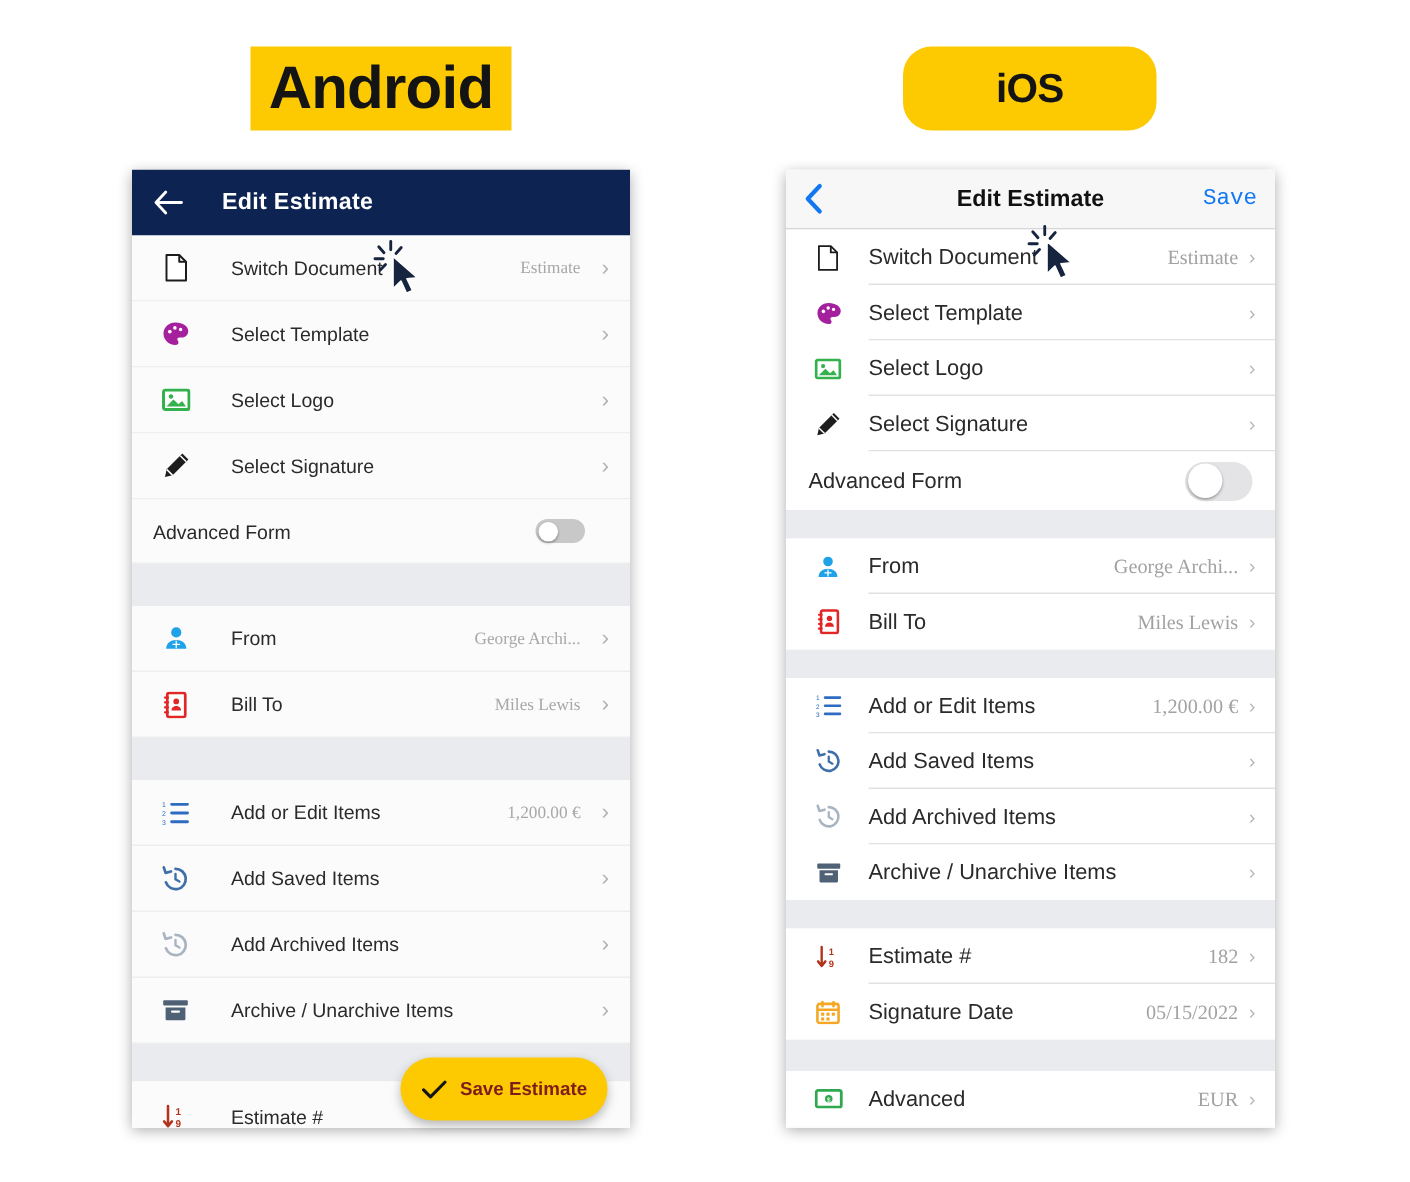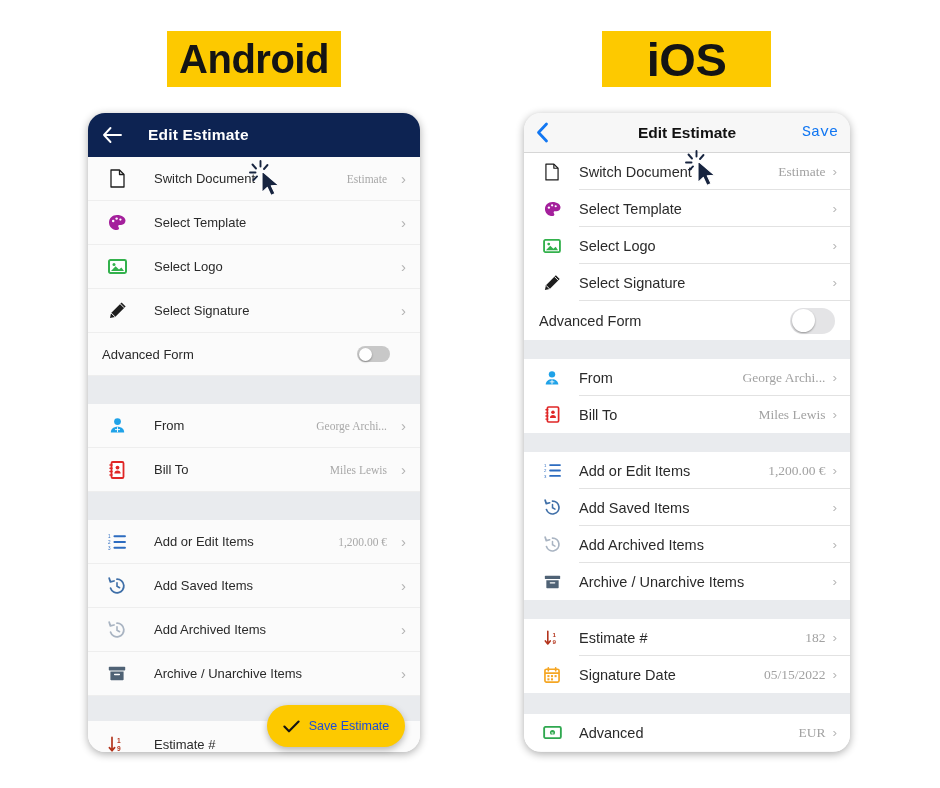--- a/index.html
+++ b/index.html
@@ -31,30 +31,30 @@
     top: 31px;
     width: 174px;
     height: 56px;
     font-size: 40px;
   }
   #ios-label {
     left: 602px;
     top: 31px;
     width: 169px;
     height: 56px;
-    font-size: 47px;
+    font-size: 27px;
+    border-radius: 19px;
   }
 
   
   .phone {
     position: absolute;
     overflow: hidden;
     background: #fafafa;
     box-shadow: 0 2px 9px rgba(0,0,0,0.33);
-    border-radius: 17px;
   }
   #android-phone {
     left: 88px;
     top: 113px;
     width: 332px;
     height: 639px;
   }
   #ios-phone {
     left: 524px;
     top: 113px;
@@ -213,21 +213,21 @@
     border-radius: 21px;
     background: #fdc900;
     display: flex;
     align-items: center;
     justify-content: center;
     gap: 9px;
     box-shadow: 0 3px 7px rgba(0,0,0,0.28);
     z-index: 20;
   }
   #save-estimate-button .check { font-size: 16px; color: #141414; line-height: 1; }
-  #save-estimate-button .txt { font-size: 12.5px; font-weight: normal; color: #1d4ed8; }
+  #save-estimate-button .txt { font-size: 12.5px; font-weight: bold; color: #7f1d1d; }
 
   
   .cursor {
     position: absolute;
     width: 44px;
     height: 44px;
     z-index: 30;
     pointer-events: none;
   }
   #android-cursor { left: 247px; top: 158px; }

